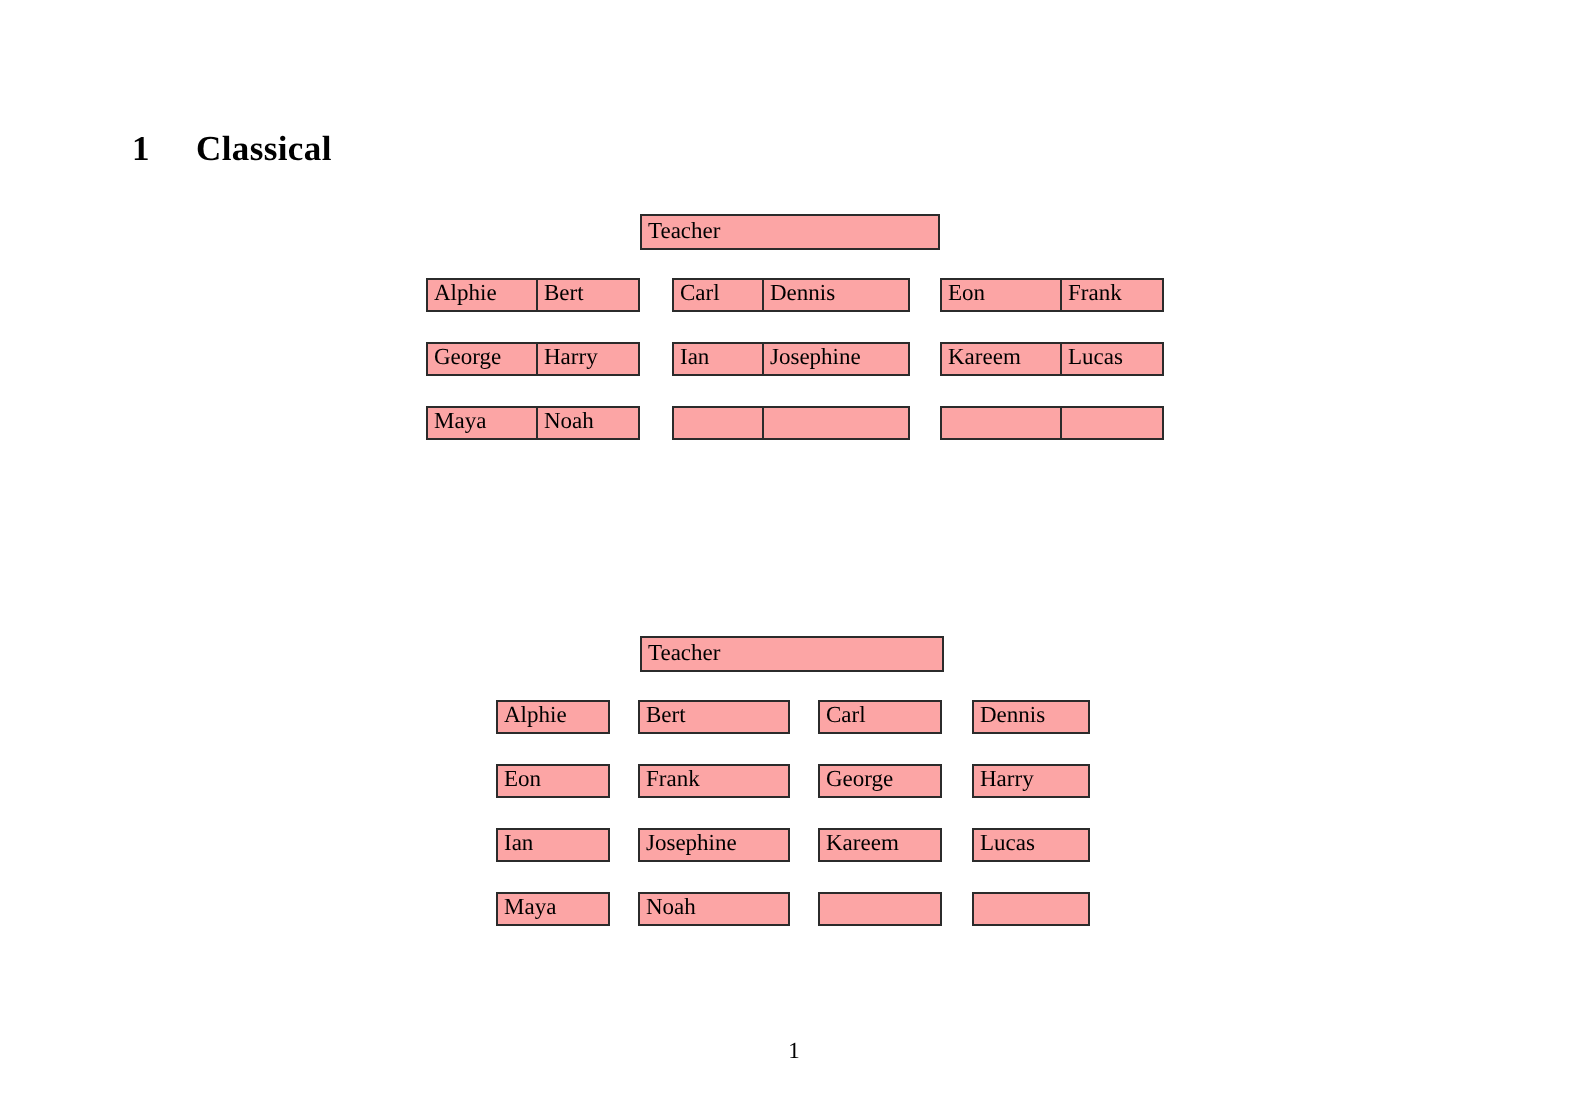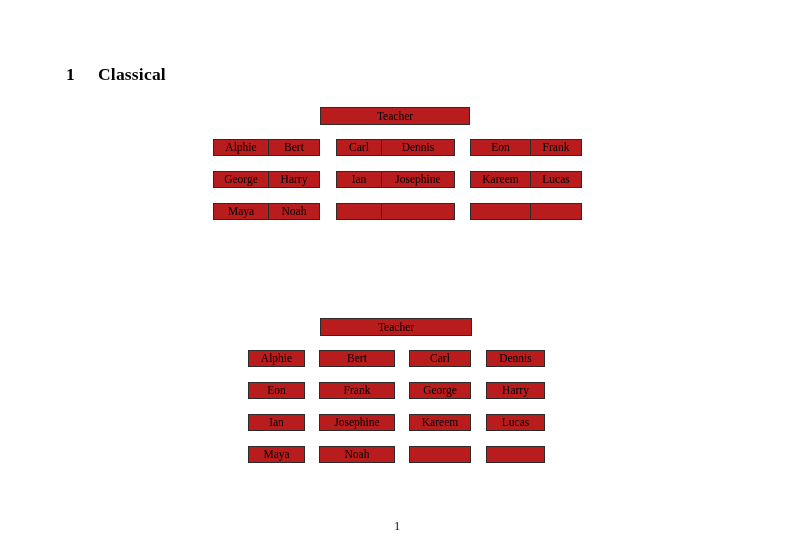--- a/index.html
+++ b/index.html
@@ -41,26 +41,25 @@
   .tbl {
     position: absolute;
     border-collapse: collapse;
     table-layout: fixed;
     font-size: 11.5px;
     background: #ffffff;
   }
   .tbl td {
     border: 1px solid #2b2b2b;
     height: 15px;
-    text-align: center;
     vertical-align: middle;
     padding: 0 3px;
     line-height: 15px;
     white-space: nowrap;
-    background: #b91c1c;
+    background: #fca5a5;
   }
 
   
   .cls-teacher { left: 320px; top: 107px; width: 150px; }
   .cls-teacher td { height: 16px; line-height: 16px; }
 
   .cls-g1 { left: 213px; width: 106px; }
   .cls-g2 { left: 336px; width: 118px; }
   .cls-g3 { left: 470px; width: 111px; }
 

